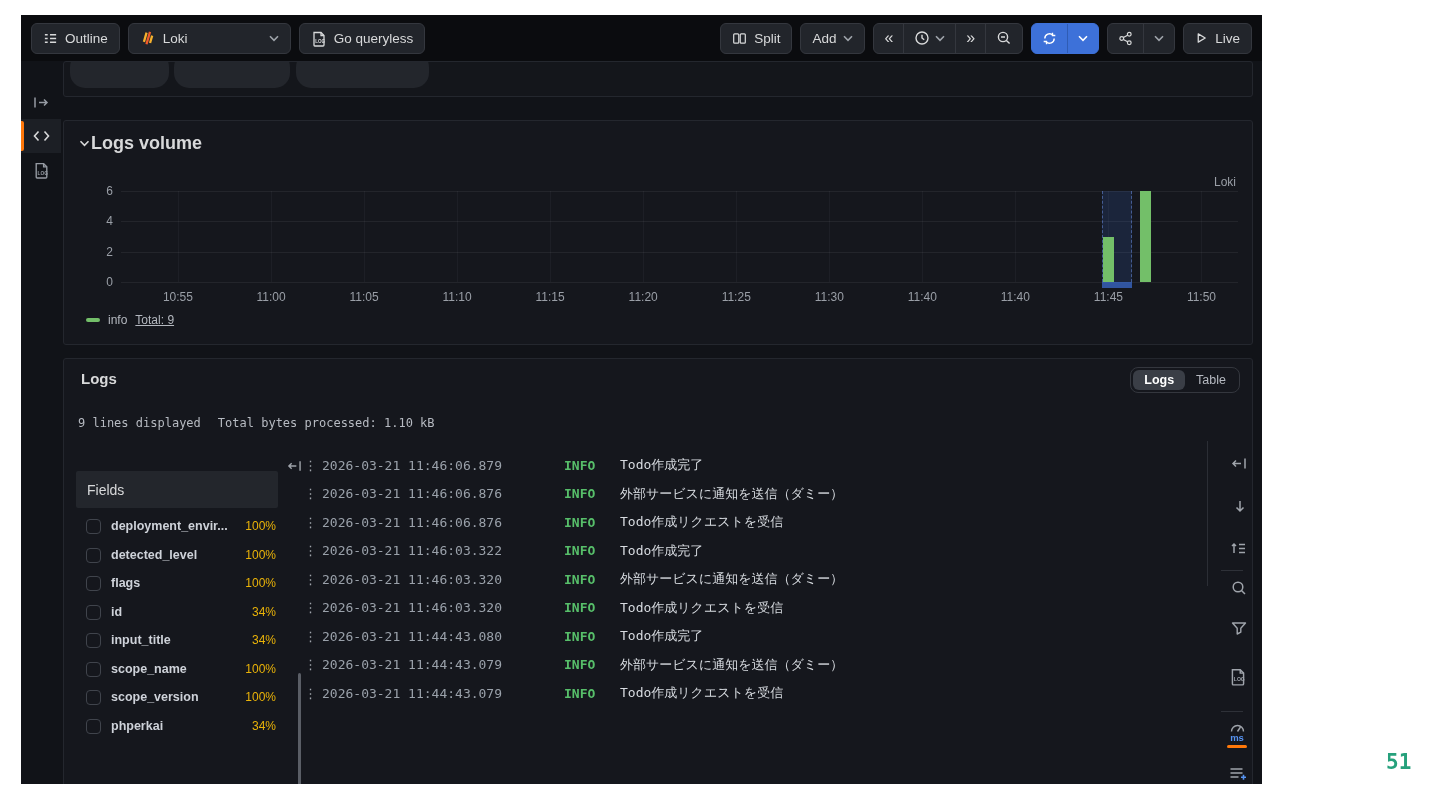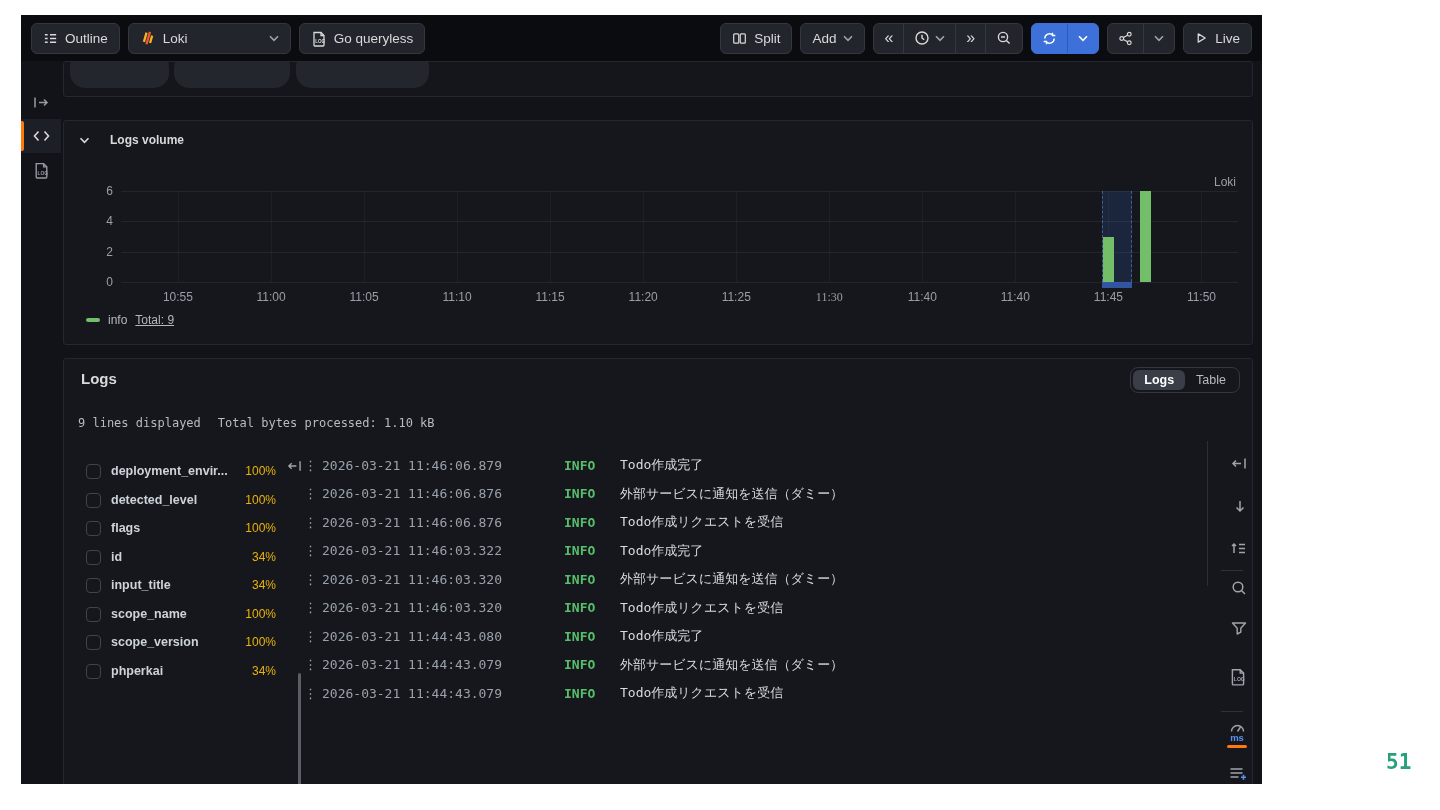--- a/index.html
+++ b/index.html
@@ -27,21 +27,21 @@
   .rail-item.active { color:#d8d9da; background:#1c1f25; }
   .rail-accent { position:absolute; left:0; top:2px; width:3px; height:30px; background:#FF780A; border-radius:0 2px 2px 0; }
 
   
   .panel { position:absolute; background:#15171d; border:1px solid #24272e; border-radius:3px; }
   #pillrow { left:42px; top:46px; width:1190px; height:36px; overflow:hidden; background:#14161b; }
   .cut-pill { position:absolute; top:-10px; height:36px; border-radius:15px; background:#23262c; }
 
   
   #volumePanel { left:42px; top:105px; width:1190px; height:225px; }
-  .vol-header { position:absolute; left:15px; top:12px; display:flex; align-items:center; gap:20px; color:#d8d9da; font-size:12px; font-weight:600; }
+  .vol-header { position:absolute; left:15px; top:12px; display:flex; align-items:center; gap:1px; color:#d8d9da; font-size:18px; font-weight:600; }
   .plot { position:absolute; left:57px; top:70px; width:1117px; height:91px; }
   .gridline-h { position:absolute; left:0; right:0; height:1px; background:rgba(204,204,220,0.08); }
   .gridline-v { position:absolute; top:0; bottom:0; width:1px; background:rgba(204,204,220,0.05); }
   .y-label { position:absolute; left:-40px; width:32px; text-align:right; transform:translateY(-50%); font-size:12px; color:#9a9fa7; }
   .x-label { position:absolute; top:calc(100% + 8px); transform:translateX(-50%); font-size:12px; color:#9a9fa7; white-space:nowrap; }
   .region { position:absolute; top:0; bottom:0; background:rgba(61,113,217,0.16); border-left:1px dashed rgba(120,160,255,0.45); border-right:1px dashed rgba(120,160,255,0.45); }
   .region-strip { position:absolute; top:100%; height:6px; background:rgba(61,113,217,0.7); }
   .bar { position:absolute; bottom:0; width:11px; }
   .loki-label { position:absolute; right:16px; top:54px; font-size:12px; color:#9a9fa7; }
   .legend { position:absolute; left:22px; top:192px; display:flex; align-items:center; gap:8px; font-size:12px; color:#b4b8bf; }
@@ -275,21 +275,21 @@
         <div class="x-label" style="left: 21.76%;">11:05</div>
         <div class="gridline-v" style="left: 30.09%;"></div>
         <div class="x-label" style="left: 30.09%;">11:10</div>
         <div class="gridline-v" style="left: 38.42%;"></div>
         <div class="x-label" style="left: 38.42%;">11:15</div>
         <div class="gridline-v" style="left: 46.75%;"></div>
         <div class="x-label" style="left: 46.75%;">11:20</div>
         <div class="gridline-v" style="left: 55.08%;"></div>
         <div class="x-label" style="left: 55.08%;">11:25</div>
         <div class="gridline-v" style="left: 63.41%;"></div>
-        <div class="x-label" style="left: 63.41%; font-family: Liberation Serif, serif;">11:30</div>
+        <div class="x-label" style="left: 63.41%;">11:30</div>
         <div class="gridline-v" style="left: 71.74%;"></div>
         <div class="x-label" style="left: 71.74%;">11:40</div>
         <div class="gridline-v" style="left: 80.07%;"></div>
         <div class="x-label" style="left: 80.07%;">11:40</div>
         <div class="gridline-v" style="left: 88.4%;"></div>
         <div class="x-label" style="left: 88.4%;">11:45</div>
         <div class="gridline-v" style="left: 96.73%;"></div>
         <div class="x-label" style="left: 96.73%;">11:50</div>
         <div class="region" style="left: 87.8%; width: 2.7%;"></div>
         <div class="region-strip" style="left: 87.8%; width: 2.7%;"></div>
@@ -310,20 +310,21 @@
       <span class="toggle-opt active">Logs</span>
       <span class="toggle-opt">Table</span>
     </div>
 
     <div class="meta-row">
       <span class="meta-mono">9 lines displayed</span>
       <span class="meta-mono">Total bytes processed: 1.10 kB</span>
     </div>
 
     <div class="fields">
+      <div class="fields-header">Fields</div>
       <div class="field-rows">
 
           <div class="field-row">
             <span class="checkbox"></span>
             <span class="field-name">deployment_envir...</span>
             <span class="field-pct">100%</span>
           </div>
 
           <div class="field-row">
             <span class="checkbox"></span>

